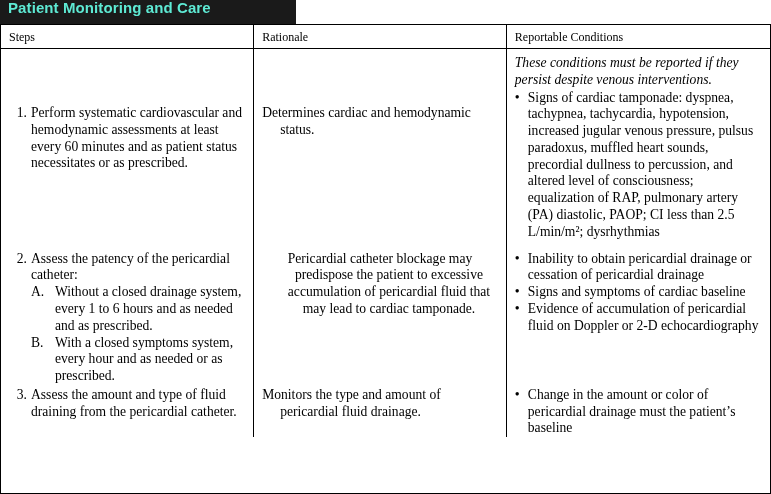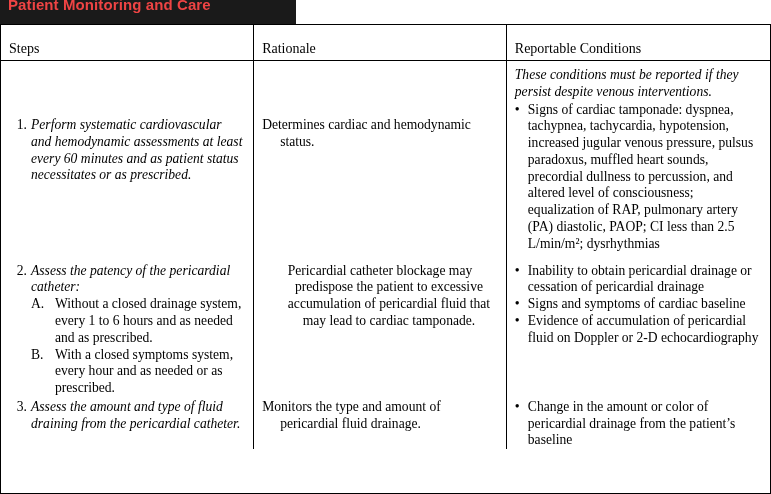--- a/index.html
+++ b/index.html
@@ -20,25 +20,25 @@
     box-sizing: border-box;
   }
   
   .title-bar {
     position: absolute;
     left: 0;
     top: 0;
     width: 296px;
     height: 24px;
     background: #1a1a1a;
-    color: #ef4444;
+    color: #5eead4;
     display: flex;
-    align-items: flex-end;
+    align-items: flex-start;
     box-sizing: border-box;
-    padding: 12px 8px;
+    padding: 0 8px;
   }
   .title-bar .title-text {
     font-family: "Liberation Sans", sans-serif;
     font-weight: bold;
     font-size: 15px;
     letter-spacing: 0.1px;
     line-height: 1;
   }
   
   .table-frame {
@@ -57,23 +57,23 @@
     border-collapse: collapse;
     table-layout: fixed;
   }
   table.grid col.c1 { width: 252px; }
   table.grid col.c2 { width: 252px; }
   table.grid col.c3 { width: 263px; }
 
   thead th {
     font-family: "Liberation Serif", serif;
     font-weight: normal;
-    font-size: 14px;
+    font-size: 12px;
     text-align: left;
-    padding: 16px 6px 3px 8px;
+    padding: 5px 6px 3px 8px;
     border-bottom: 1.2px solid #000000;
     vertical-align: top;
     background: #ffffff;
   }
   thead th.col-sep,
   tbody td.col-sep {
     border-left: 1.2px solid #000000;
   }
   tbody td {
     vertical-align: top;
@@ -97,21 +97,20 @@
   }
   ol.steps > li .num {
     position: absolute;
     left: 0;
     top: 0;
     width: 18px;
     text-align: right;
   }
   ol.steps > li .step-text {
     display: block;
-    font-style: italic;
   }
   ol.sub {
     list-style: none;
     margin: 0;
     padding: 0;
   }
   ol.sub > li {
     position: relative;
     padding-left: 24px;
   }
@@ -265,21 +264,21 @@
           <td class="col-sep">
             <div class="cell-inner" style="padding-top:2px;">
               <p class="rationale-p">Monitors the type and amount of pericardial fluid drainage.</p>
             </div>
           </td>
           <td class="col-sep">
             <div class="cell-inner" style="padding-top:2px;">
               <ul class="bullets">
                 <li>
                   <span class="bullet">•</span>
-                  <span>Change in the amount or color of pericardial drainage from the patient’s baseline</span>
+                  <span>Change in the amount or color of pericardial drainage must the patient’s baseline</span>
                 </li>
               </ul>
             </div>
           </td>
         </tr>
 
       </tbody>
     </table>
   </div>
 

